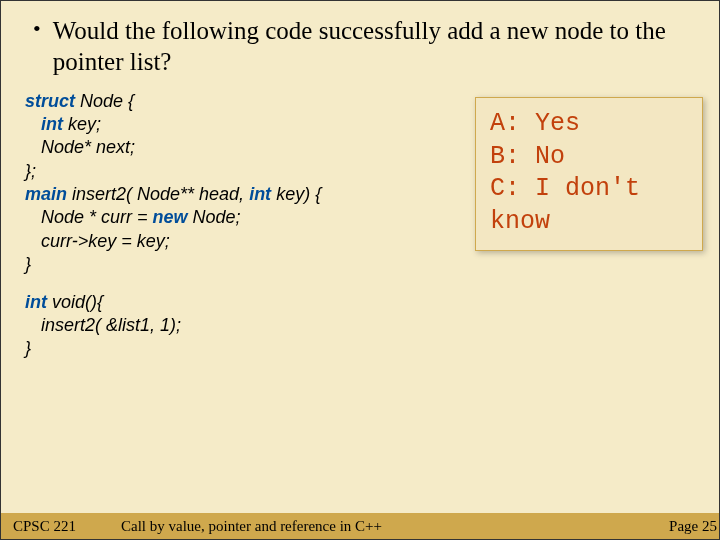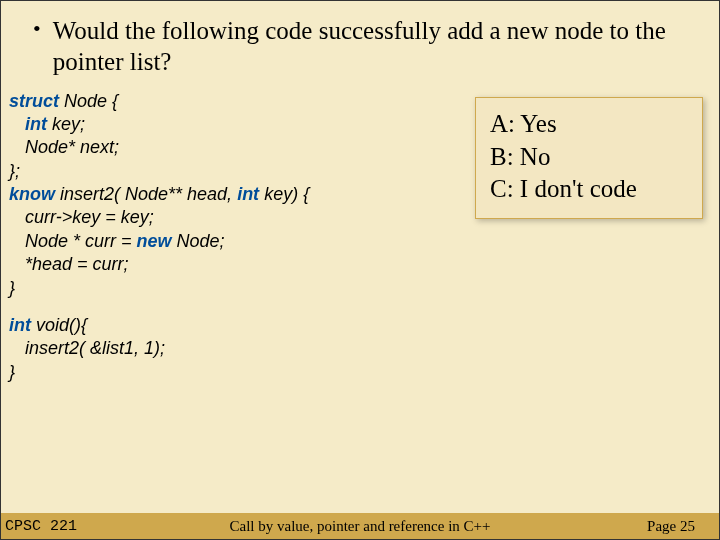--- a/index.html
+++ b/index.html
@@ -22,92 +22,91 @@
     color: #000;
     line-height: 1.25;
   }
   .bullet-dot {
     margin-right: 12px;
     margin-left: 4px;
     font-size: 22px;
     line-height: 1.3;
   }
   .code-block {
-    margin: 4px 0 0 8px;
+    margin: 4px 0 0 24px;
     font-family: Arial, sans-serif;
     font-size: 18px;
     line-height: 1.3;
     font-style: italic;
     color: #000;
   }
   .code-block .kw {
     color: #004d9a;
     font-weight: bold;
   }
   .indent { margin-left: 16px; display: block; }
   .answer-box {
     position: absolute;
     right: 16px;
     top: 96px;
     width: 228px;
     background: #f3e7c2;
     border: 1px solid #cfa84d;
     box-shadow: 2px 2px 6px rgba(0,0,0,0.25);
     padding: 10px 18px 12px 14px;
-    font-family: Liberation Serif, serif;
+    font-family: Liberation Mono, monospace;
     font-size: 25px;
-    color: #000000;
+    color: #c2410c;
     line-height: 1.3;
   }
   .footer {
     position: absolute;
     bottom: 0;
     left: 0;
     right: 0;
     height: 26px;
     background: #cfa84d;
     display: flex;
     align-items: center;
     font-family: 'Times New Roman', serif;
     font-size: 15px;
     color: #000;
   }
-  .footer-left { width: 120px; padding-left: 4px; font-family: Liberation Mono, monospace; }
-  .footer-center { flex: 1; text-align: center; }
-  .footer-right { width: 120px; text-align: right; padding-right: 24px; }
+  .footer-left { width: 120px; padding-left: 12px; }
+  .footer-center { flex: 1; text-align: left; }
+  .footer-right { width: 120px; text-align: right; padding-right: 2px; }
 </style>
 </head>
 <body>
 
 <div class="question-area">
   <div class="bullet-row">
     <span class="bullet-dot">•</span>
     <span>Would the following code successfully add a new node to the pointer list?</span>
   </div>
 </div>
 
 <div class="code-block">
   <div><span class="kw">struct</span><span> Node {</span></div>
   <div class="indent"><span class="kw">int</span><span> key;</span></div>
   <div class="indent"><span>Node* next;</span></div>
   <div><span>};</span></div>
-  <div><span class="kw">know</span><span> insert2( Node** head, </span><span class="kw">int</span><span> key) {</span></div>
+  <div><span class="kw">main</span><span> insert2( Node** head, </span><span class="kw">int</span><span> key) {</span></div>
+  <div class="indent"><span>Node * curr = </span><span class="kw">new</span><span> Node;</span></div>
   <div class="indent"><span>curr-&gt;key  = key;</span></div>
-  <div class="indent"><span>Node * curr = </span><span class="kw">new</span><span> Node;</span></div>
-  <div class="indent"><span>*head = curr;</span></div>
   <div><span>}</span></div>
   <div style="height:14px"></div>
   <div><span class="kw">int</span><span> void(){</span></div>
   <div class="indent"><span>insert2( &amp;list1, 1);</span></div>
   <div><span>}</span></div>
 </div>
 
 <div class="answer-box">
   <div>A: Yes</div>
   <div>B: No</div>
-  <div>C: I don't code</div>
+  <div>C: I don't know</div>
 </div>
 
 <div class="footer">
   <div class="footer-left">CPSC 221</div>
   <div class="footer-center">Call by value, pointer and reference in C++</div>
   <div class="footer-right">Page 25</div>
 </div>
 
 </body></html>

